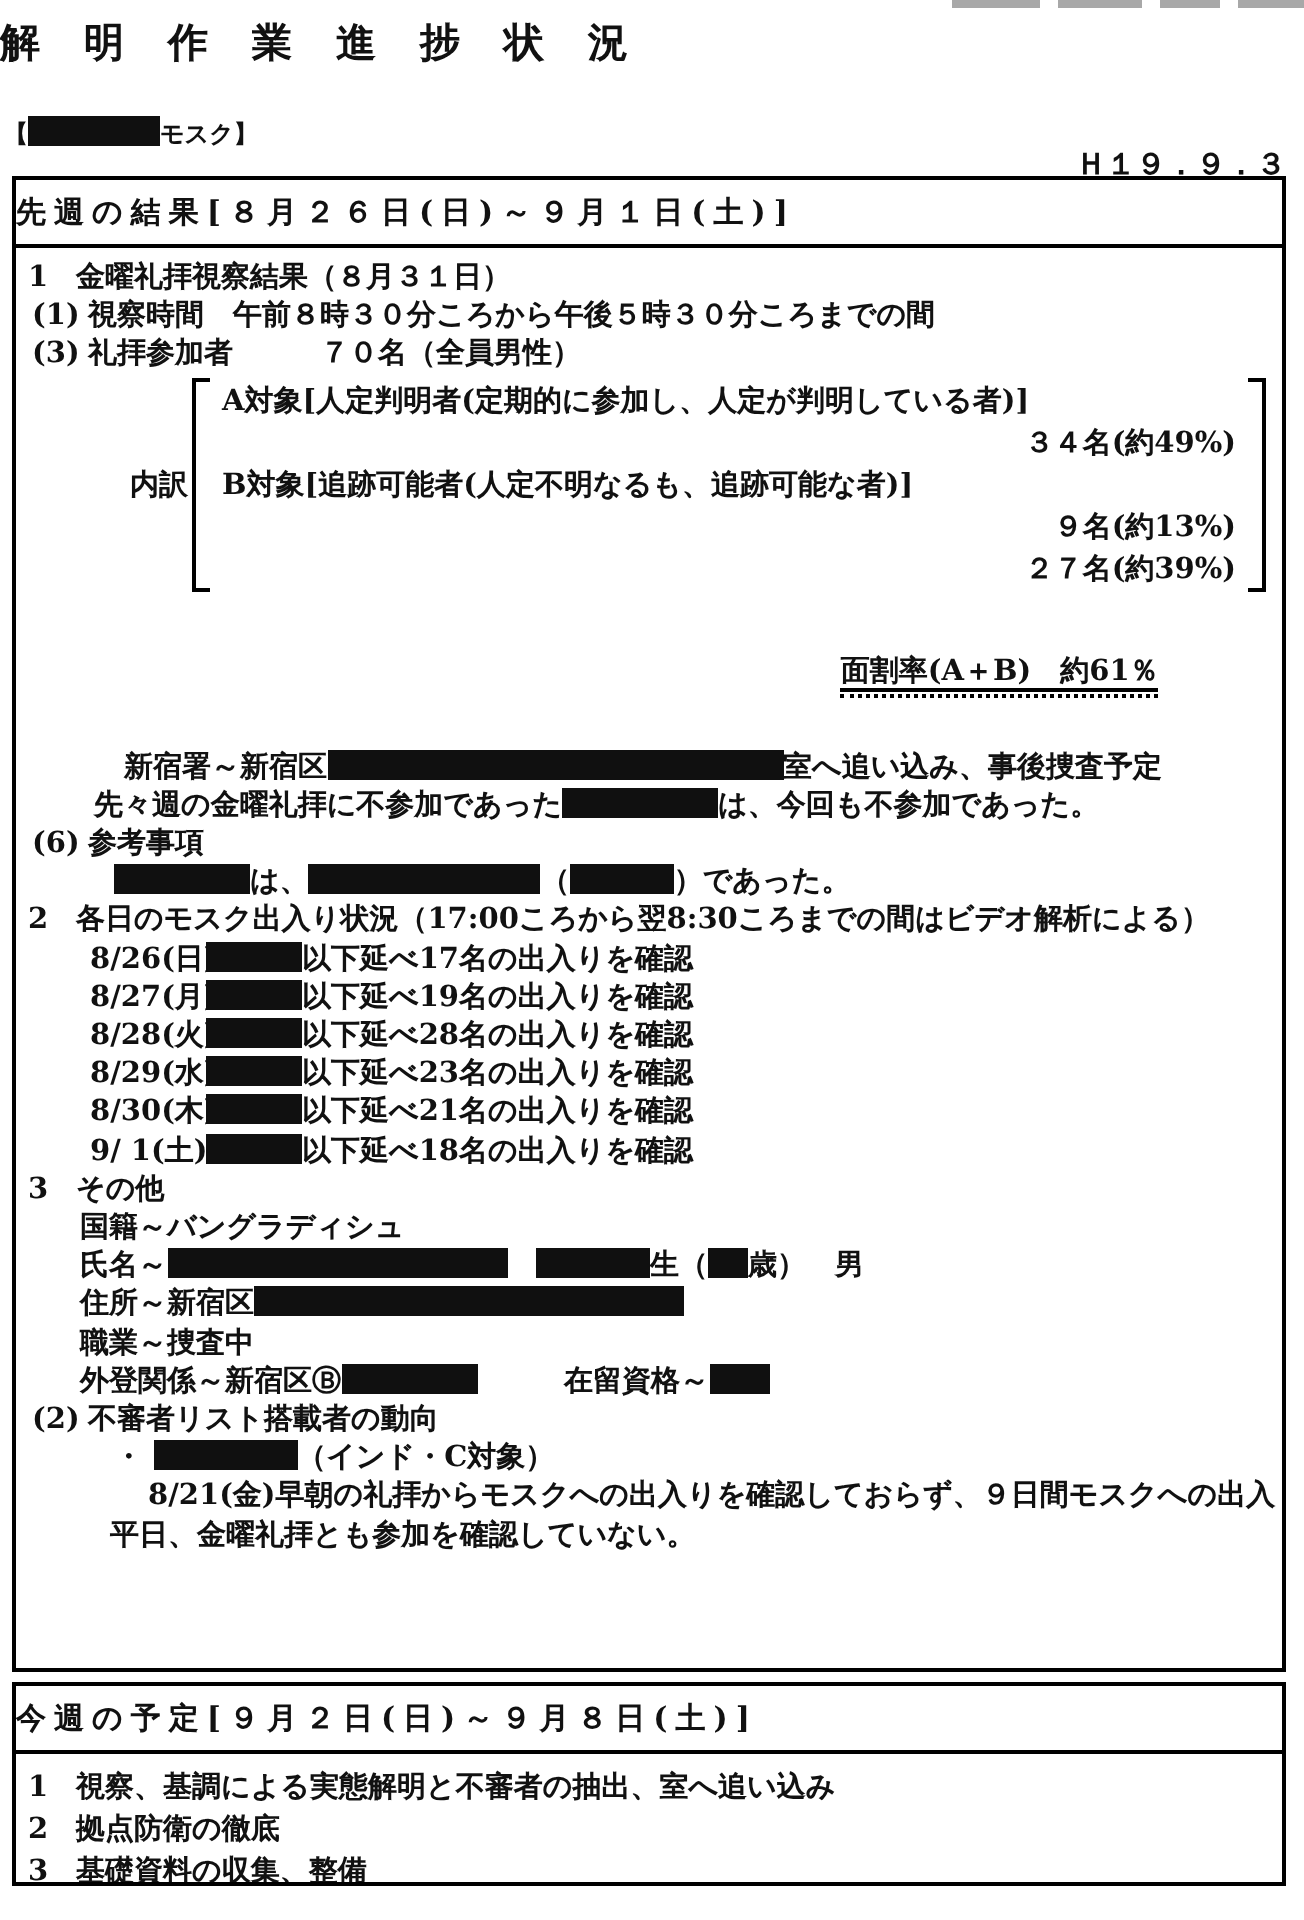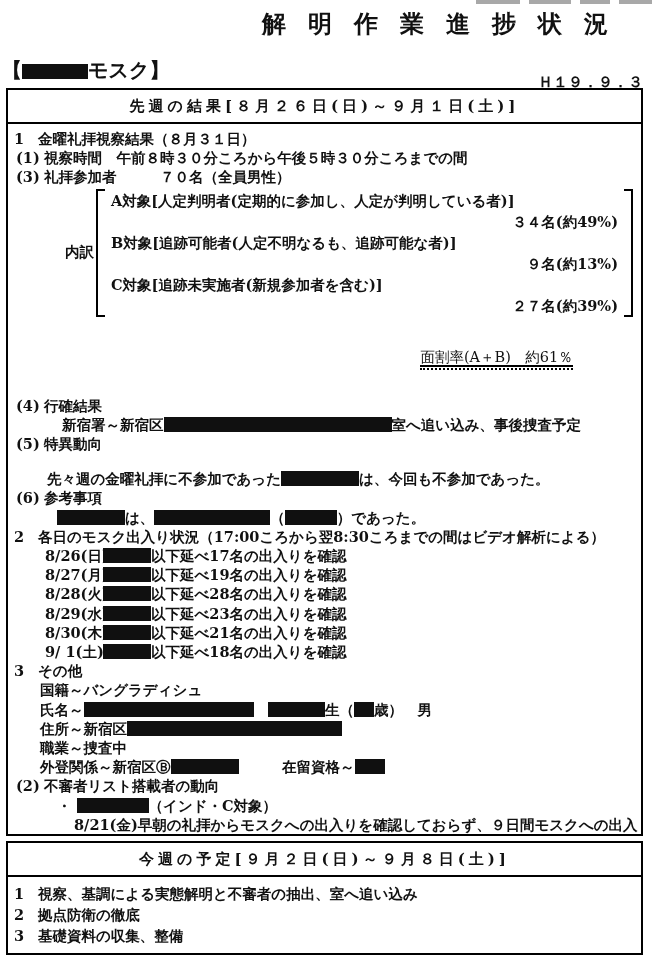--- a/index.html
+++ b/index.html
@@ -2,62 +2,62 @@
 <html><head>
 <meta charset="utf-8">
 <style>
   html,body{margin:0;padding:0;background:#ffffff;}
   body{width:652px;height:960px;font-family:"DejaVu Serif",serif;color:#111;}
   .page{position:relative;width:652px;height:960px;background:#fff;overflow:hidden;}
 
   .top-red{position:absolute;top:0;left:476px;height:4px;display:flex;gap:9px;}
   .top-red-seg{display:inline-block;height:4px;background:#a8a8a8;}
 
-  .title{position:absolute;top:8px;left:0;right:0;text-align:right;
-         font-size:24px;font-weight:700;letter-spacing:22px;padding-right:22px;white-space:pre;}
+  .title{position:absolute;top:8px;left:0;right:0;text-align:left;
+         font-size:20px;font-weight:700;letter-spacing:22px;padding-right:22px;white-space:pre;}
 
   .meta{position:absolute;top:35px;right:9px;text-align:right;font-size:15px;font-weight:600;line-height:19px;white-space:pre;}
 
-  .subject{position:absolute;top:58px;left:2px;font-size:20px;font-weight:700;}
+  .subject{position:absolute;top:58px;left:2px;font-size:12px;font-weight:700;}
   .subject .line{display:inline;}
 
   .box{position:absolute;left:6px;width:637px;border:2px solid #000;box-sizing:border-box;background:#fff;overflow:hidden;}
   .box1{top:88px;height:748px;}
-  .box2{top:841px;height:114px;}
-  .box-heading{border-bottom:2px solid #000;text-align:center;font-size:15px;font-weight:700;
+  .box2{top:841px;height:102px;}
+  .box-heading{border-bottom:2px solid #000;text-align:left;font-size:15px;font-weight:700;
                letter-spacing:4px;padding:7px 0 6px 0;white-space:pre;}
   .content{padding:5px 8px 0 6px;font-size:14.5px;font-weight:600;}
   .box2 .content{padding-top:6px;}
 
   .line{line-height:19.2px;white-space:pre;}
   .box2 .line{line-height:21px;}
   .num{display:inline-block;}
   .l-n1{padding-left:0px;} .l-n1 .num{width:24px;}
   .l-np{padding-left:2px;} .l-np .num{width:28px;}
   .p-a{padding-left:48px;}  
-  .p-b{padding-left:33px;margin-top:16px;}  
+  .p-b{padding-left:33px;}  
   .p-c{padding-left:43px;}  
   .p-d{padding-left:31px;}  
   .p-e{padding-left:26px;}  
   .p-f{padding-left:60px;}  
   .p-g{padding-left:41px;}  
 
   .redact{display:inline-block;height:15px;background:#101010;vertical-align:-2px;}
 
   .breakdown{display:flex;align-items:stretch;margin:2px 0 2px 51px;}
   .bd-label{align-self:center;white-space:pre;margin-right:2px;}
   .bracket{width:7px;flex:0 0 7px;}
   .bracket.l{border-left:2px solid #000;border-top:2px solid #000;border-bottom:2px solid #000;margin-right:4px;}
   .bracket.r{border-right:2px solid #000;border-top:2px solid #000;border-bottom:2px solid #000;margin-left:4px;}
   .bd-rows{flex:1;padding:1px 2px;}
   .bd-row{display:flex;line-height:21px;white-space:pre;flex-direction:column;}
   .bd-right{margin-left:auto;}
 
   .menwari{padding-left:366px;line-height:25px;margin:2px 0 1px 0;}
-  .menwari-text{font-weight:400;position:relative;border-bottom:2px solid #000;padding-bottom:0px;white-space:pre;}
+  .menwari-text{font-weight:700;position:relative;border-bottom:2px solid #000;padding-bottom:0px;white-space:pre;}
   .menwari-text::after{content:"";position:absolute;left:0;right:0;bottom:-5px;border-bottom:2px dotted #000;}
 </style>
 </head>
 <body>
 
 <div class="page">
 
   <div class="top-red">
       <span class="top-red-seg" style="width: 44px;"></span>
       <span class="top-red-seg" style="width: 42px;"></span>
@@ -89,35 +89,32 @@
         <div class="bd-rows">
           <div class="bd-row">
             <span class="bd-left">A対象[人定判明者(定期的に参加し、人定が判明している者)]</span>
             <span class="bd-right">３４名(約49%)</span>
           </div>
           <div class="bd-row">
             <span class="bd-left">B対象[追跡可能者(人定不明なるも、追跡可能な者)]</span>
             <span class="bd-right">９名(約13%)</span>
           </div>
           <div class="bd-row">
-            <span class="bd-left">C対象[追跡未実施者(新規参加者を含む)]</span>
             <span class="bd-right">２７名(約39%)</span>
           </div>
         </div>
         <span class="bracket r"></span>
       </div>
 
       <div class="menwari line">
         <span class="menwari-text">面割率(A＋B)　約61％</span>
       </div>
 
       <div>
-          <div class="line l-np"><span class="num">(4)</span><span>行確結果</span></div>
           <div class="line p-a"><span>新宿署～新宿区</span><span class="redact" style="width: 228px;"></span><span>室へ追い込み、事後捜査予定</span></div>
-          <div class="line l-np"><span class="num">(5)</span><span>特異動向</span></div>
           <div class="line p-b"><span>先々週の金曜礼拝に不参加であった</span><span class="redact" style="width: 78px;"></span><span>は、今回も不参加であった。</span></div>
           <div class="line l-np"><span class="num">(6)</span><span>参考事項</span></div>
           <div class="line p-c"><span class="redact" style="width: 68px;"></span><span>は、</span><span class="redact" style="width: 116px;"></span><span>（</span><span class="redact" style="width: 52px;"></span><span>）であった。</span></div>
           <div class="line l-n1"><span class="num">2</span><span>各日のモスク出入り状況（17:00ころから翌8:30ころまでの間はビデオ解析による）</span></div>
           <div class="line p-d"><span style="display: inline-block; width: 58px;">8/26(日)</span><span class="redact" style="width: 48px;"></span><span>以下延べ17名の出入りを確認</span></div>
           <div class="line p-d"><span style="display: inline-block; width: 58px;">8/27(月)</span><span class="redact" style="width: 48px;"></span><span>以下延べ19名の出入りを確認</span></div>
           <div class="line p-d"><span style="display: inline-block; width: 58px;">8/28(火)</span><span class="redact" style="width: 48px;"></span><span>以下延べ28名の出入りを確認</span></div>
           <div class="line p-d"><span style="display: inline-block; width: 58px;">8/29(水)</span><span class="redact" style="width: 48px;"></span><span>以下延べ23名の出入りを確認</span></div>
           <div class="line p-d"><span style="display: inline-block; width: 58px;">8/30(木)</span><span class="redact" style="width: 48px;"></span><span>以下延べ21名の出入りを確認</span></div>
           <div class="line p-d"><span style="display: inline-block; width: 58px;">9/ 1(土)</span><span class="redact" style="width: 48px;"></span><span>以下延べ18名の出入りを確認</span></div>

